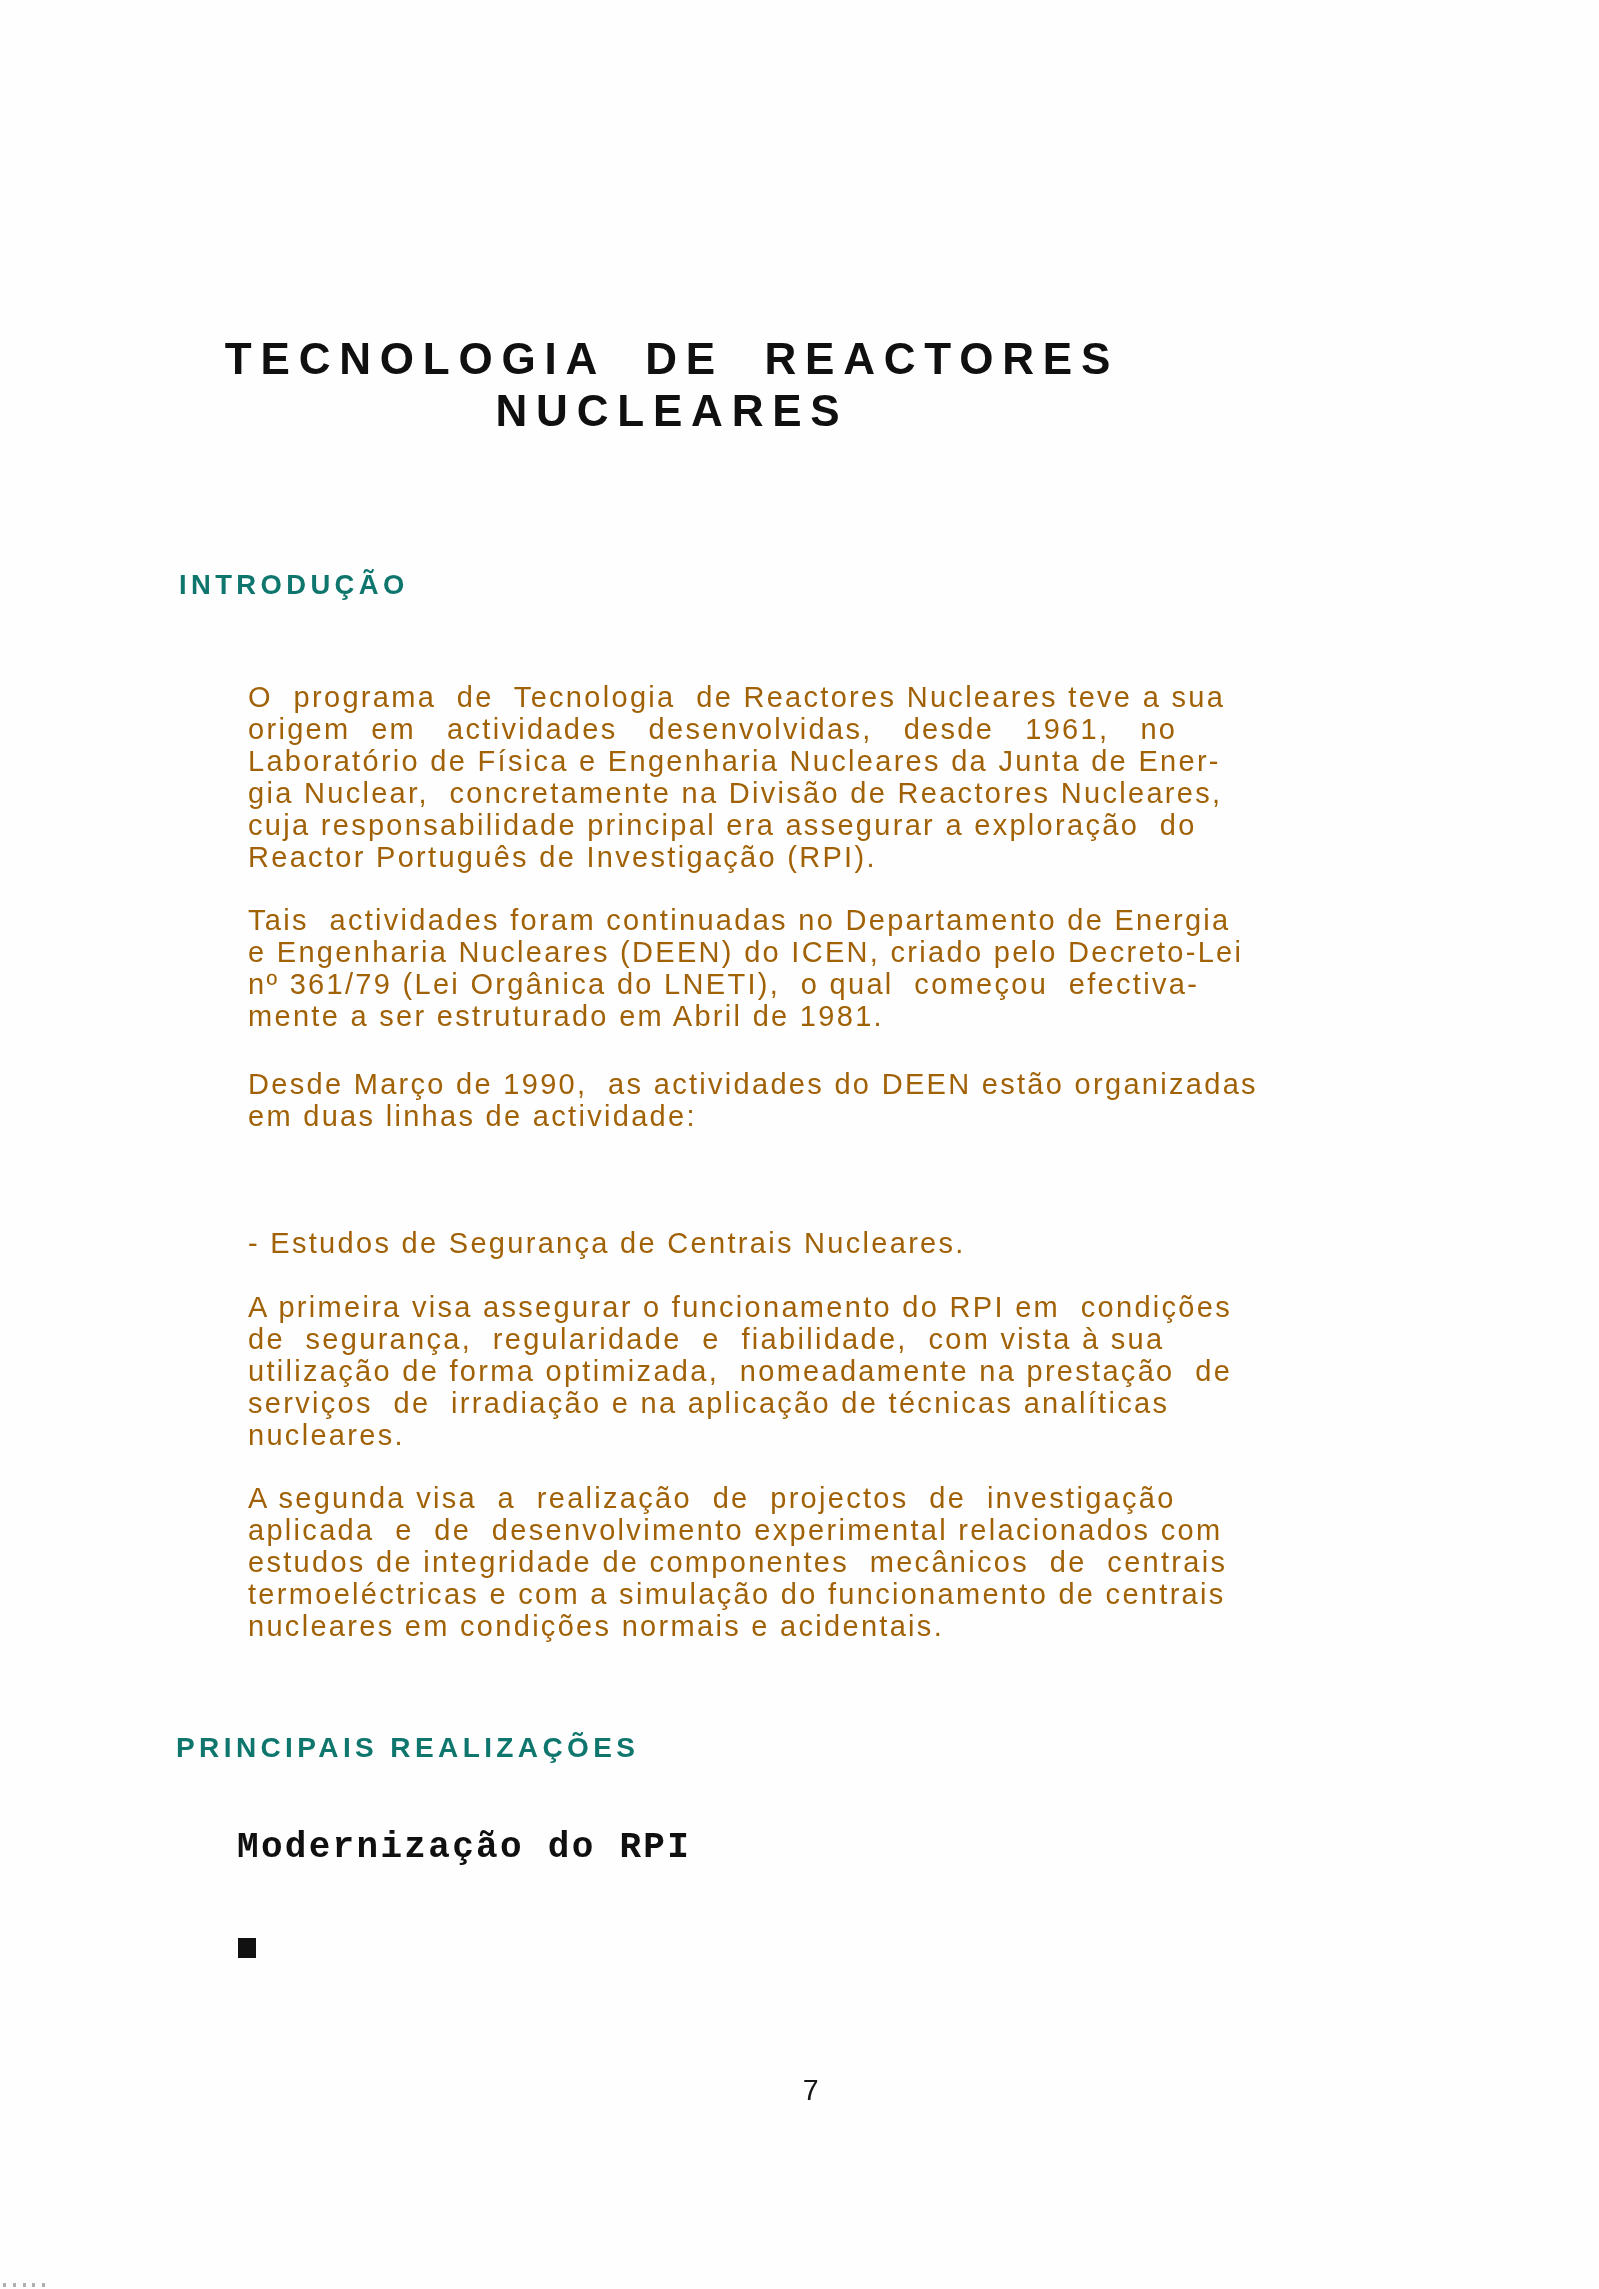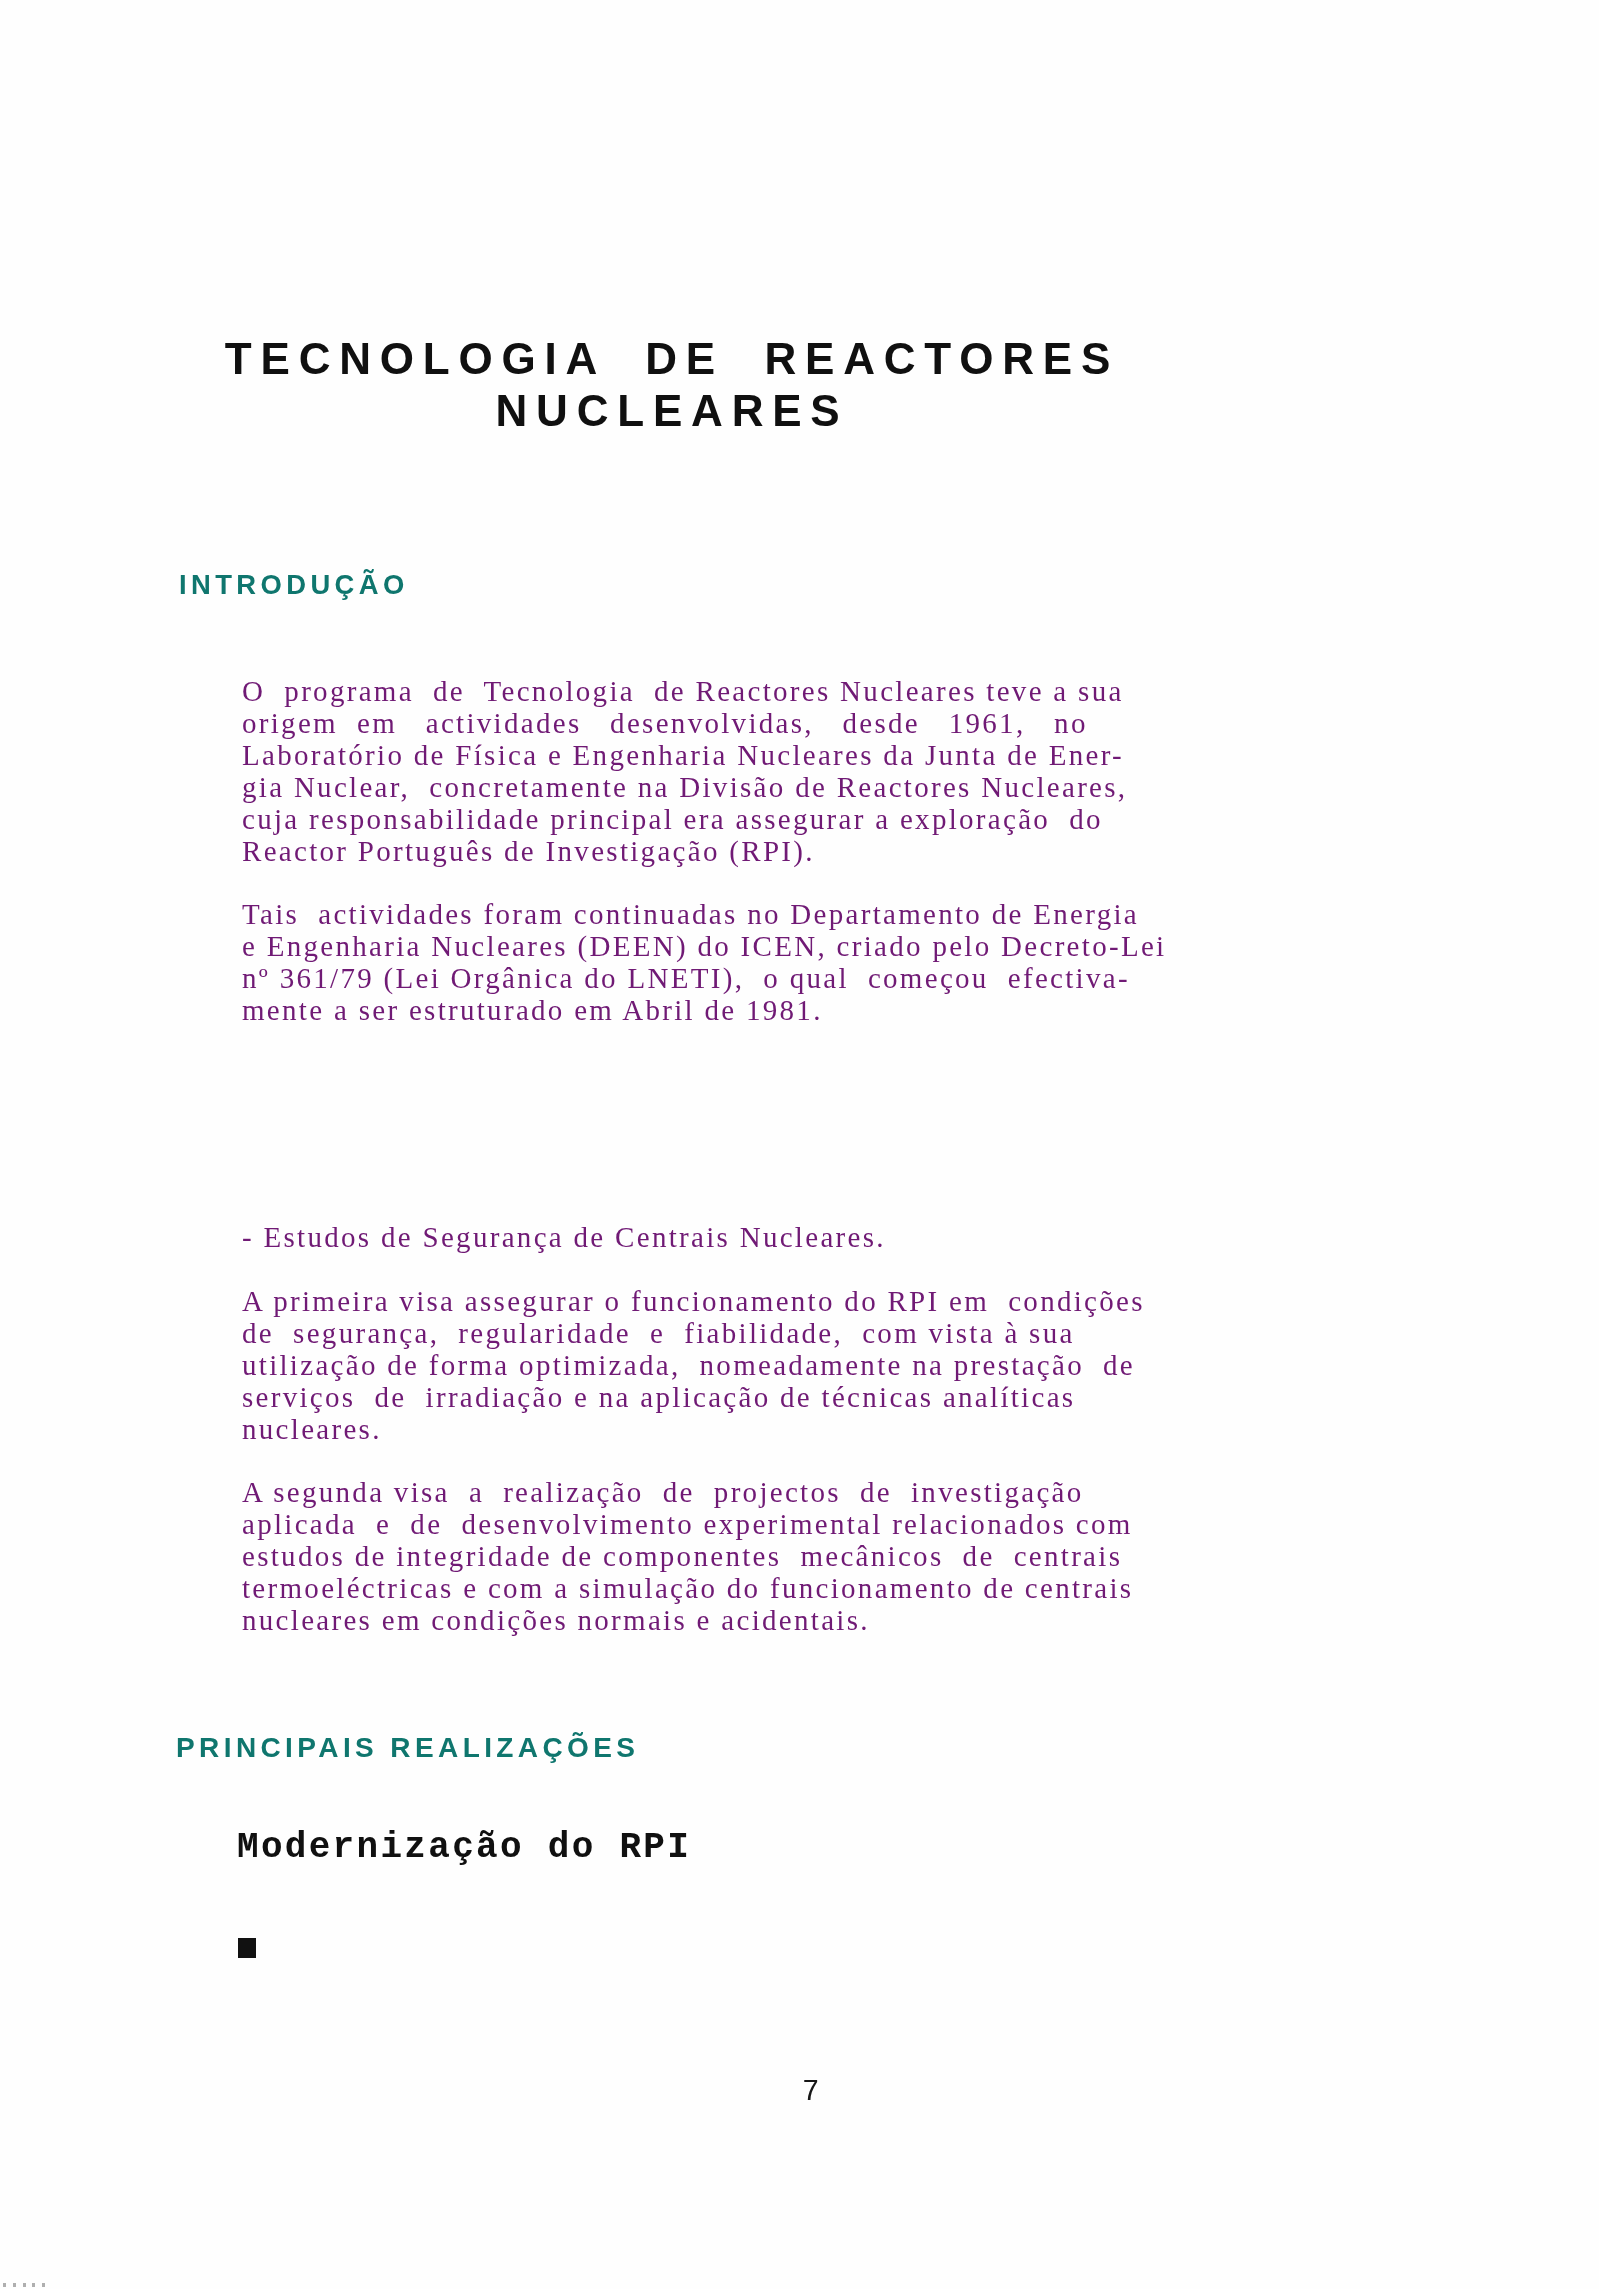--- a/index.html
+++ b/index.html
@@ -33,27 +33,27 @@
     position: absolute;
     margin: 0;
     font-family: "Liberation Sans", sans-serif;
     font-weight: bold;
     color: #0f766e;
   }
   .intro-heading { left: 179px; top: 569px; font-size: 27.4px; letter-spacing: 4.4px; }
   .main-heading  { left: 176px; top: 1732px; font-size: 28px; letter-spacing: 4.4px; }
   .body-block {
     position: absolute;
-    margin: 4px;
-    font-family: Liberation Serif, serif;
+    margin: 10px;
+    font-family: Liberation Sans, sans-serif;
     font-size: 29px;
     line-height: 32px;
     letter-spacing: 2.3px;
     white-space: pre;
-    color: #701a75;
+    color: #a16207;
   }
   .p1 { left: 238px; top: 671px; }
   .p2 { left: 238px; top: 894px; }
   .p3 { left: 238px; top: 1058px; }
   .b1 { left: 238px; top: 1154px; }
   .b2 { left: 238px; top: 1217px; }
   .p4 { left: 238px; top: 1281px; }
   .p5 { left: 238px; top: 1472px; }
   .sub-heading {
     position: absolute;
@@ -101,20 +101,22 @@
   <pre class="body-block p1">O  programa  de  Tecnologia  de Reactores Nucleares teve a sua
 origem  em   actividades   desenvolvidas,   desde   1961,   no
 Laboratório de Física e Engenharia Nucleares da Junta de Ener-
 gia Nuclear,  concretamente na Divisão de Reactores Nucleares,
 cuja responsabilidade principal era assegurar a exploração  do
 Reactor Português de Investigação (RPI).</pre>
   <pre class="body-block p2">Tais  actividades foram continuadas no Departamento de Energia
 e Engenharia Nucleares (DEEN) do ICEN, criado pelo Decreto-Lei
 nº 361/79 (Lei Orgânica do LNETI),  o qual  começou  efectiva-
 mente a ser estruturado em Abril de 1981.</pre>
+  <pre class="body-block p3">Desde Março de 1990,  as actividades do DEEN estão organizadas
+em duas linhas de actividade:</pre>
 
   <pre class="body-block b2">- Estudos de Segurança de Centrais Nucleares.</pre>
 
   <pre class="body-block p4">A primeira visa assegurar o funcionamento do RPI em  condições
 de  segurança,  regularidade  e  fiabilidade,  com vista à sua
 utilização de forma optimizada,  nomeadamente na prestação  de
 serviços  de  irradiação e na aplicação de técnicas analíticas
 nucleares.</pre>
   <pre class="body-block p5">A segunda visa  a  realização  de  projectos  de  investigação
 aplicada  e  de  desenvolvimento experimental relacionados com

